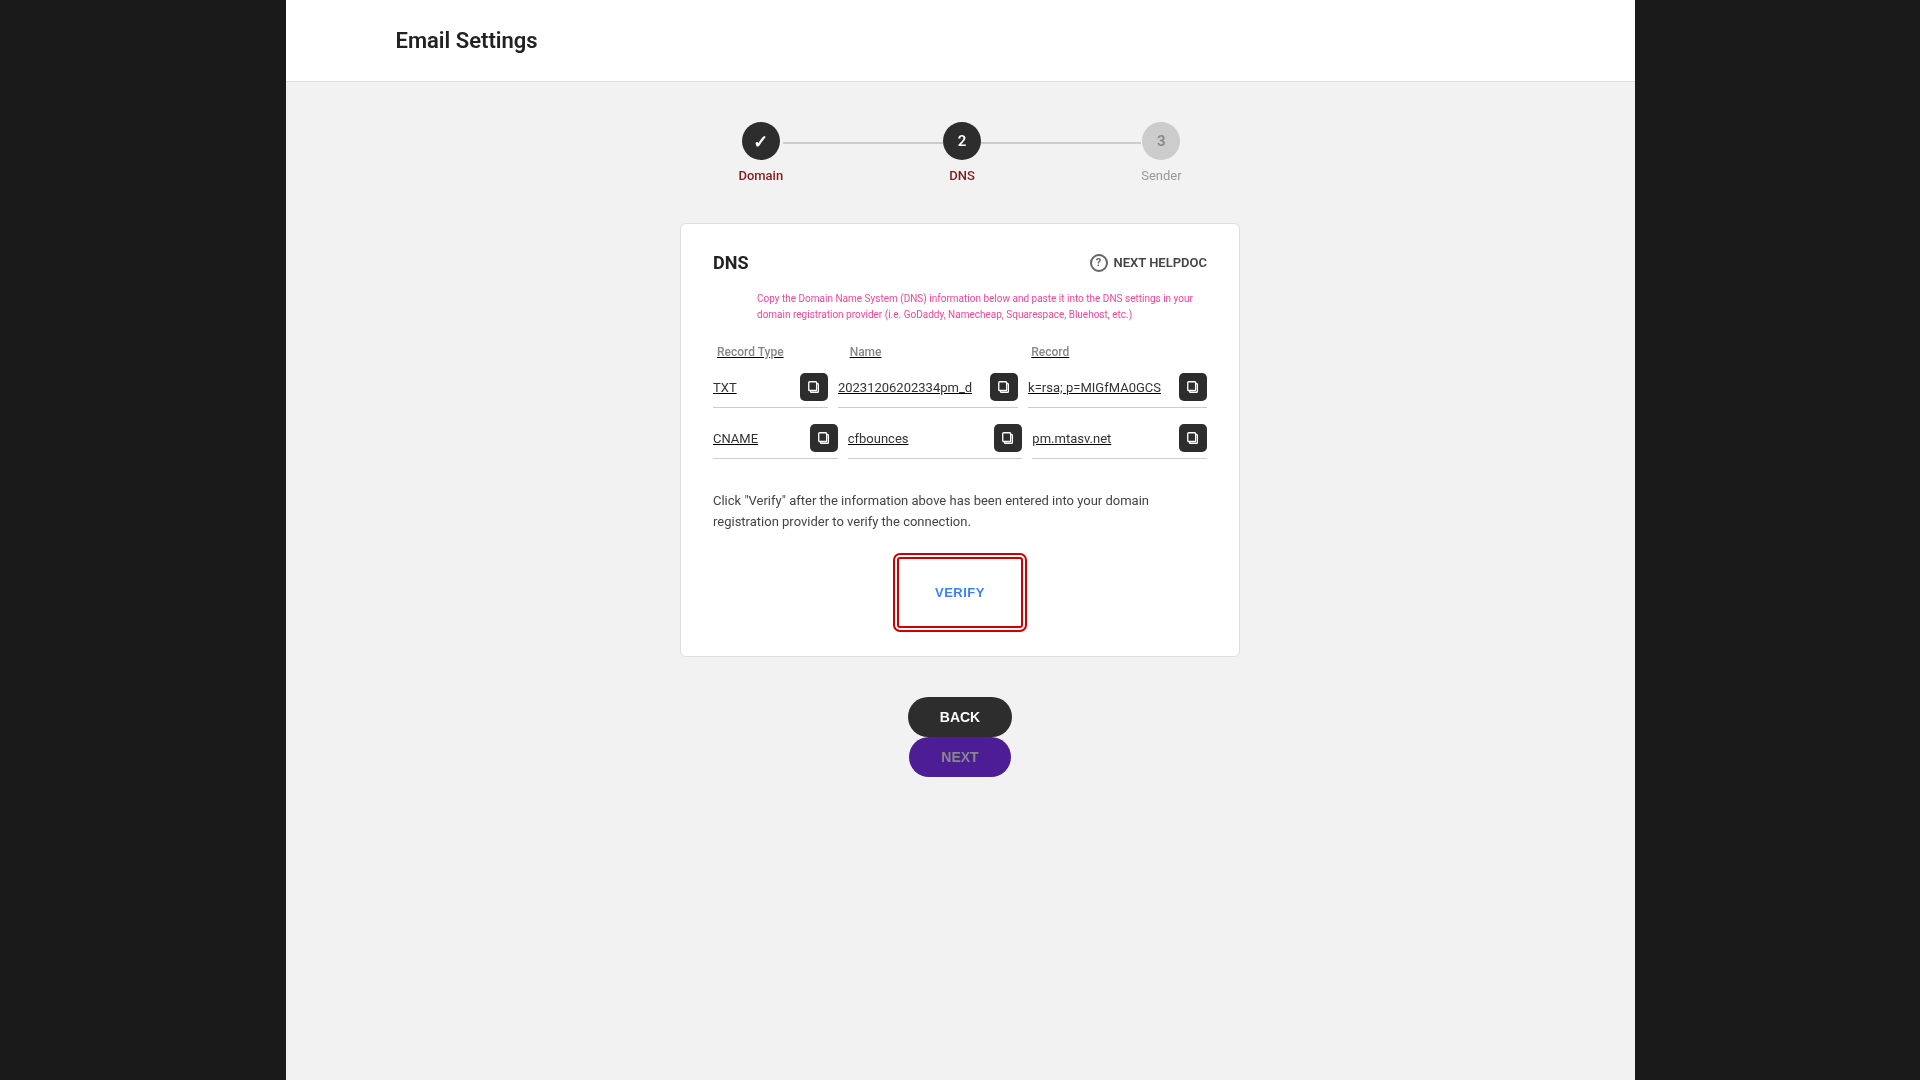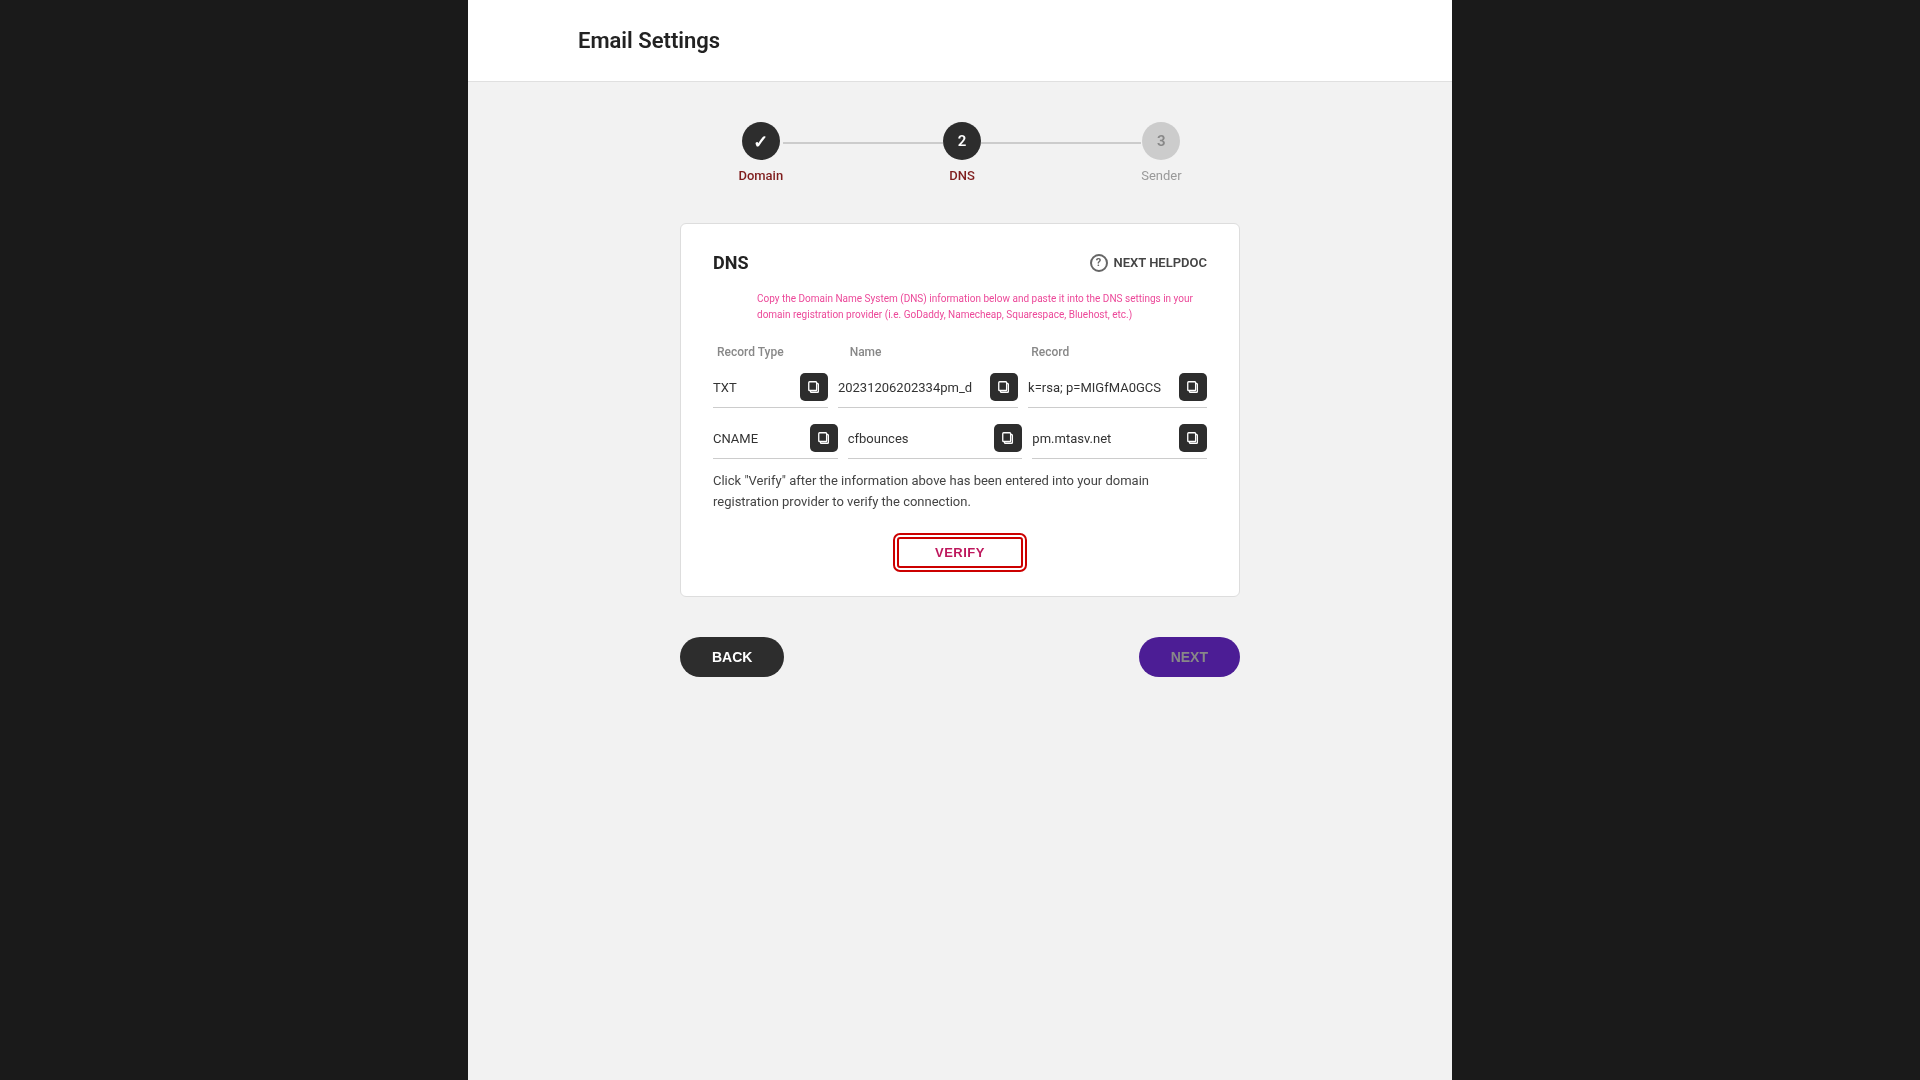--- a/index.html
+++ b/index.html
@@ -8,21 +8,21 @@
       background: #1a1a1a;
       display: flex;
       justify-content: center;
       align-items: flex-start;
       min-height: 100vh;
       font-family: -apple-system, BlinkMacSystemFont, 'Segoe UI', Roboto, sans-serif;
     }
 
     .page-container {
       background: #f2f2f2;
-      width: 984px;
+      width: 1349px;
       min-height: 1080px;
       padding: 0;
     }
 
     .page-header {
       background: #ffffff;
       padding: 28px 110px 28px 110px;
       border-bottom: 1px solid #e0e0e0;
     }
 
@@ -152,21 +152,22 @@
       font-size: 10px;
       color: #ec4899;
       line-height: 1.6;
       margin-bottom: 22px;
       margin-left: 44px;
     }
 
     
     .dns-table {
       width: 100%;
-      margin-bottom: 12px;
+      margin-bottom: 32px;
+      text-decoration: underline;
     }
 
     .dns-table-header {
       display: grid;
       grid-template-columns: 1fr 1.4fr 1.4fr;
       gap: 10px;
       margin-bottom: 8px;
       padding: 0 4px;
     }
 
@@ -225,40 +226,41 @@
       line-height: 1.6;
       margin-bottom: 24px;
     }
 
     .verify-btn-container {
       display: flex;
       justify-content: center;
     }
 
     .verify-btn {
-      padding: 6px 36px;
+      padding: 26px 36px;
       border: 2px solid #cc0000;
       background: #ffffff;
-      color: #be185d;
+      color: #3b82f6;
       font-size: 13px;
       font-weight: 600;
       letter-spacing: 0.5px;
       cursor: pointer;
       border-radius: 3px;
       outline: 2px solid #cc0000;
       outline-offset: 2px;
     }
 
     
     .nav-buttons {
       display: flex;
-      justify-content: space-between;
+      justify-content: center;
       align-items: center;
       max-width: 560px;
       margin: 0 auto;
+      flex-direction: column;
     }
 
     .back-btn {
       background: #2d2d2d;
       color: #ffffff;
       border: none;
       border-radius: 50px;
       padding: 12px 32px;
       font-size: 14px;
       font-weight: 600;

